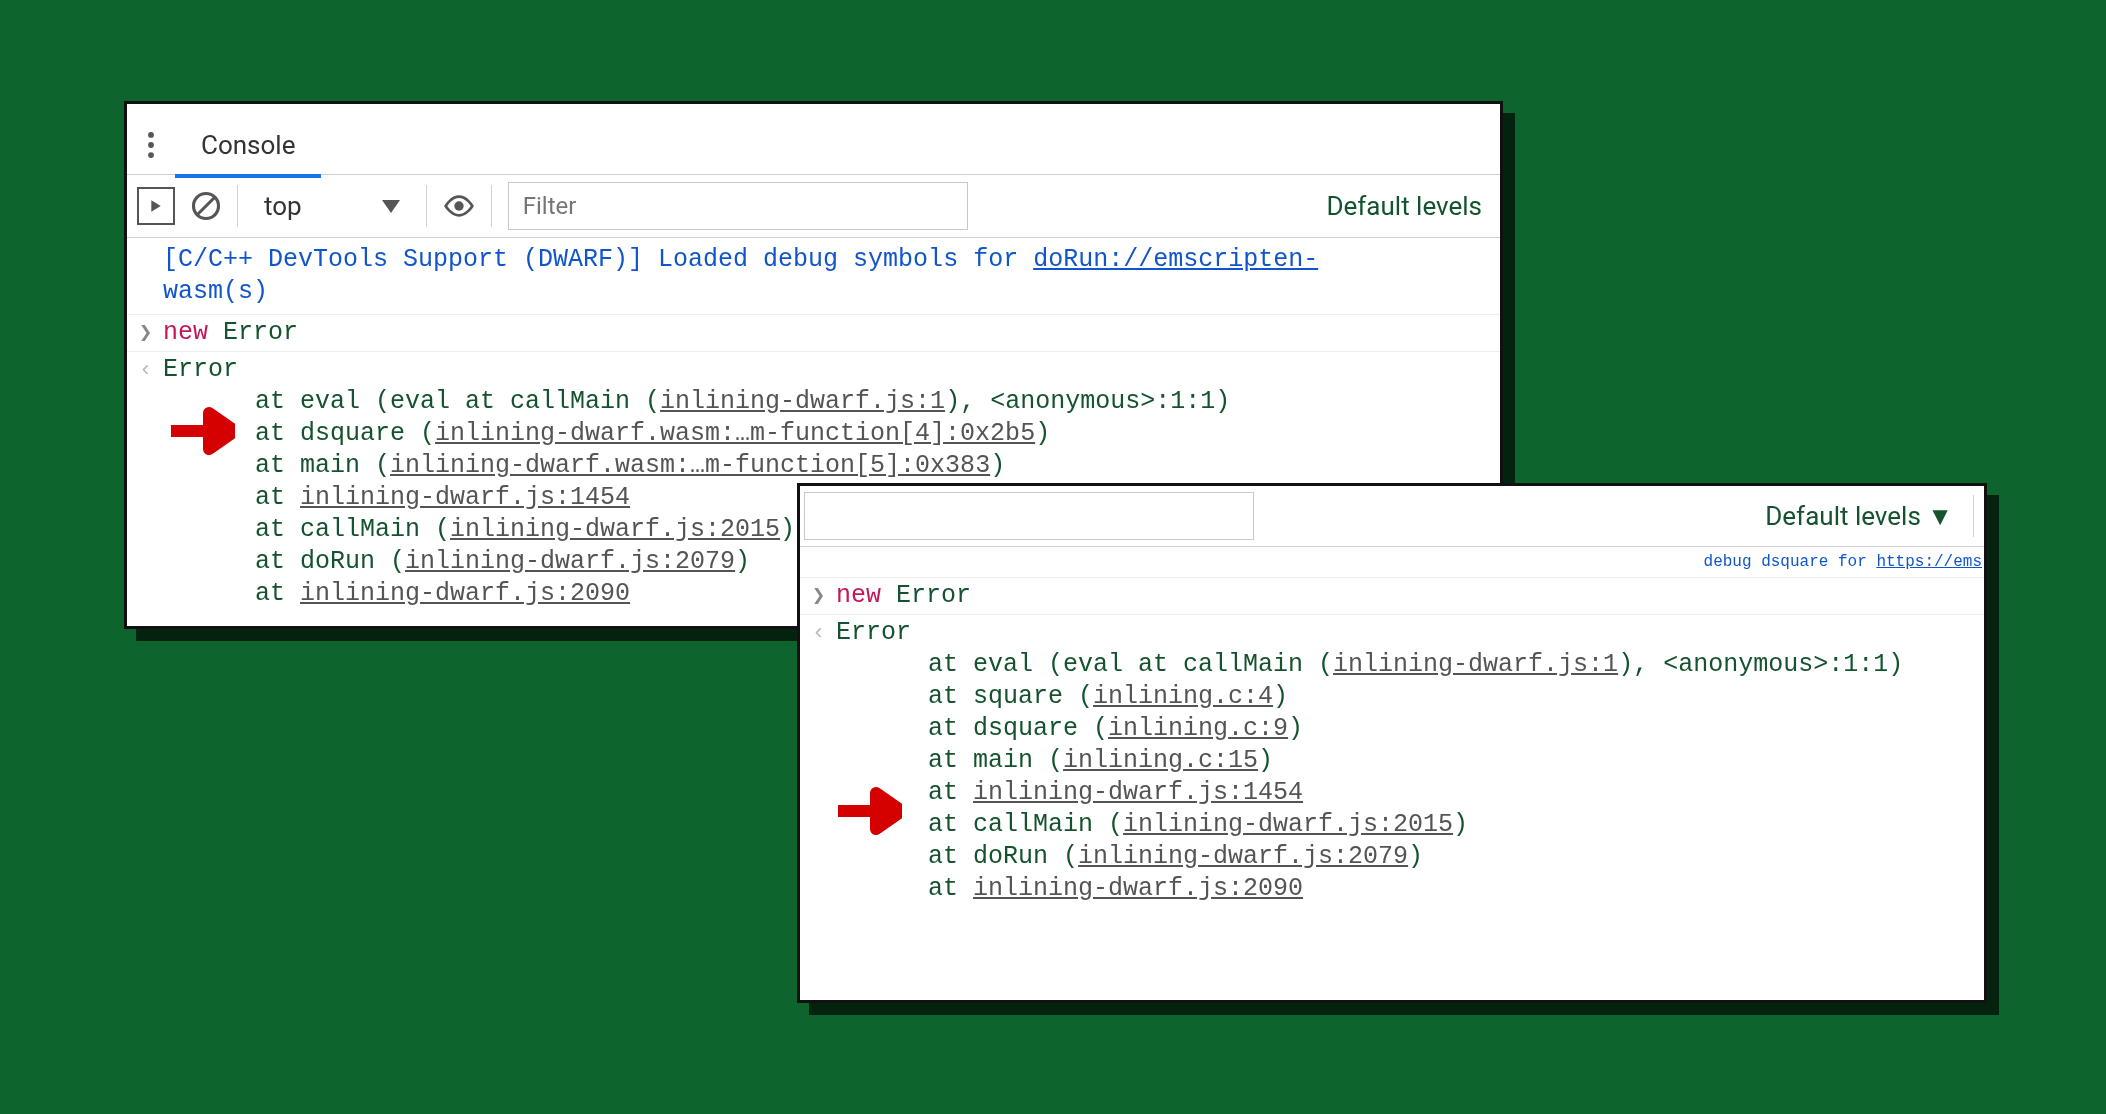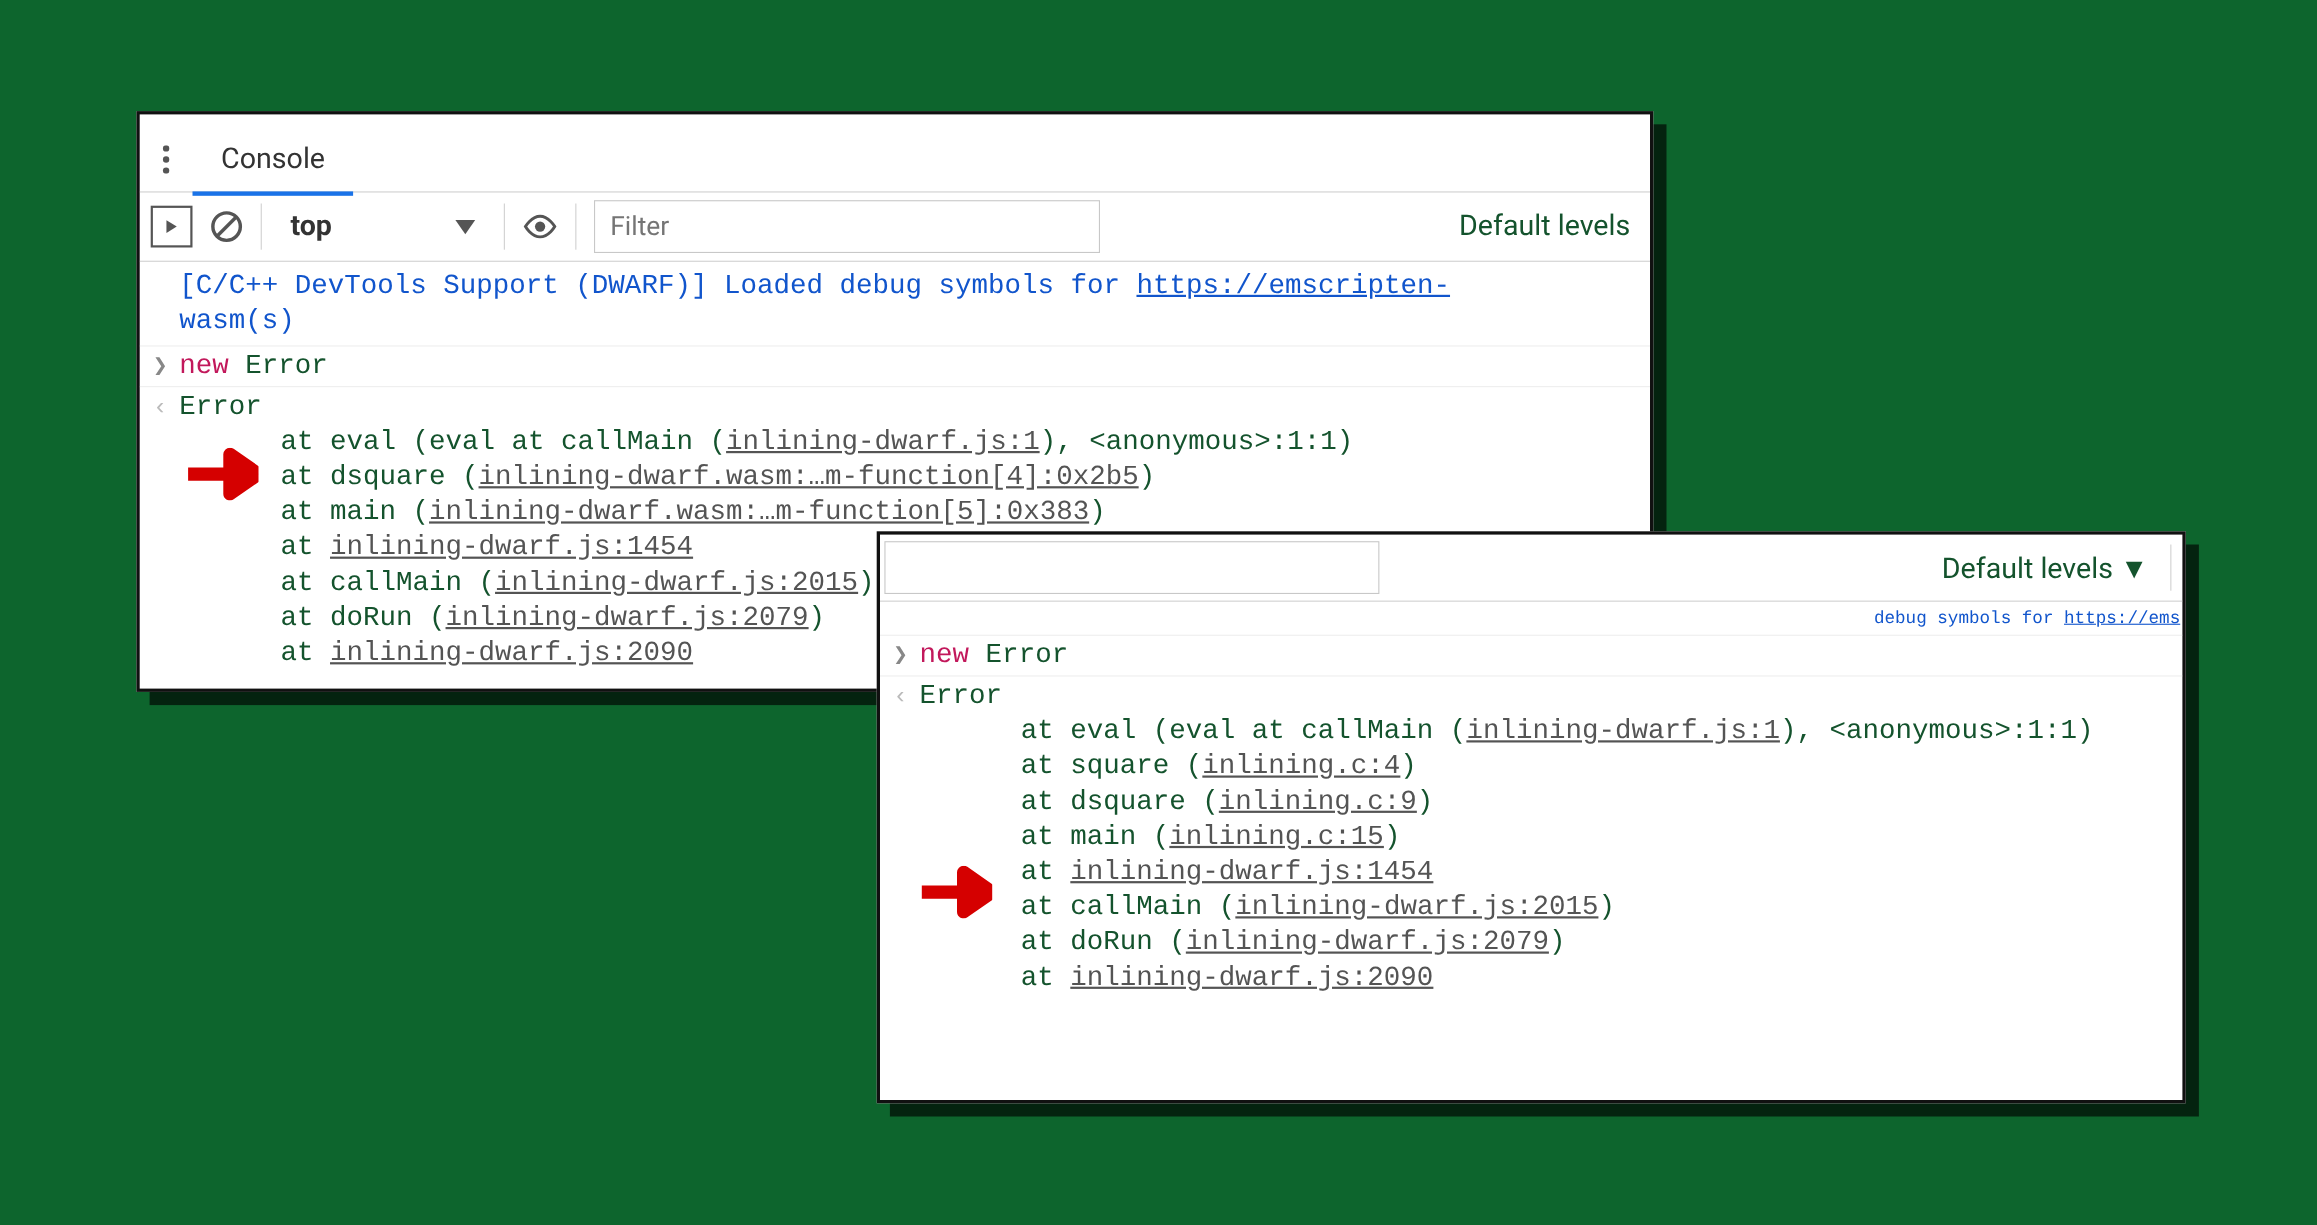--- a/index.html
+++ b/index.html
@@ -31,22 +31,22 @@
     padding:0 26px;height:58px;display:flex;align-items:center;
     font-size:26px;color:#555;border-bottom:4px solid transparent;
     border-top:4px solid transparent;
   }
   .tab.active{border-bottom-color:#1a73e8;color:#333}
   .toolbar{
     display:flex;align-items:center;height:62px;gap:16px;
     border-bottom:1px solid #d0d0d0;padding:0 10px;color:#555;
   }
   .ctx-select{
-    display:flex;align-items:center;gap:112px;
-    color:#333;font-size:26px;padding:0 10px;font-weight:bold;
+    display:flex;align-items:center;gap:80px;
+    color:#333;font-size:26px;padding:0 10px;
   }
   .caret-down{width:0;height:0;border-left:9px solid transparent;border-right:9px solid transparent;border-top:13px solid #555}
   .vsep{width:1px;height:42px;background:#d0d0d0}
   .filter{
     flex:0 0 430px;height:42px;border:1px solid #c8c8c8;font-size:24px;
     padding:2px 14px;color:#555;font-family:inherit;background:#fff;
   }
   .lvls{margin-left:auto;font-size:26px;color:#14532d;padding-right:8px}
   .msgs{font-size:25px;line-height:1.28;}
   .row{padding:2px 0 2px 36px;border-bottom:1px solid #eee}
@@ -107,21 +107,21 @@
     </span>
     <div class="vsep"></div>
     <input class="filter" placeholder="Filter" style="">
     <div class="lvls">
       <span>Default levels</span>
     </div>
   </div>
 
   <div class="msgs mono">
     <div class="row" style="padding-top:6px;padding-bottom:6px">
-      <span class="blue">[C/C++ DevTools Support (DWARF)] Loaded debug symbols for </span><a href="#" class="bluelink">https://emscripten-</a><br>
+      <span class="blue">[C/C++ DevTools Support (DWARF)] Loaded debug symbols for </span><a href="#" class="bluelink">doRun://emscripten-</a><br>
       <span class="blue">wasm(s)</span>
     </div>
     <div class="row">
       <span class="chev">❯</span><span class="pink">new</span><span class="grey"> Error</span>
     </div>
     <div class="row noborder" style="padding-bottom:10px">
       <span class="chev" style="color:#bbb">‹</span><span class="grey">Error</span>
       <div class="trace">
         <div><span class="grey">at eval (eval at callMain (</span><a href="#" class="ulink">inlining-dwarf.js:1</a><span class="grey">), &lt;anonymous&gt;:1:1)</span></div>
         <div><span class="grey">at dsquare (</span><a href="#" class="ulink">inlining-dwarf.wasm:…m-function[4]:0x2b5</a><span class="grey">)</span></div>
@@ -143,21 +143,21 @@
 
 <div id="p2" class="panel">
   <div class="toolbar" style="height:60px">
     <input class="filter" style="flex: 0 0 420px; margin-left: -6px;">
     <div class="lvls" style="margin-left:auto;padding-right:4px">
       <span>Default levels ▼</span>
     </div>
     <div class="vsep"></div>
   </div>
   <div class="row mono" style="text-align:right;border-bottom:1px solid #eee;padding:6px 2px 6px 0">
-    <span class="blue">debug symbols for </span><a href="#" class="bluelink">https://ems</a>
+    <span class="blue">debug dsquare for </span><a href="#" class="bluelink">https://ems</a>
   </div>
   <div class="msgs mono">
     <div class="row">
       <span class="chev">❯</span><span class="pink">new</span><span class="grey"> Error</span>
     </div>
     <div class="row noborder">
       <span class="chev" style="color:#bbb">‹</span><span class="grey">Error</span>
       <div class="trace">
         <div><span class="grey">at eval (eval at callMain (</span><a href="#" class="ulink">inlining-dwarf.js:1</a><span class="grey">), &lt;anonymous&gt;:1:1)</span></div>
         <div><span class="grey">at square (</span><a href="#" class="ulink">inlining.c:4</a><span class="grey">)</span></div>

